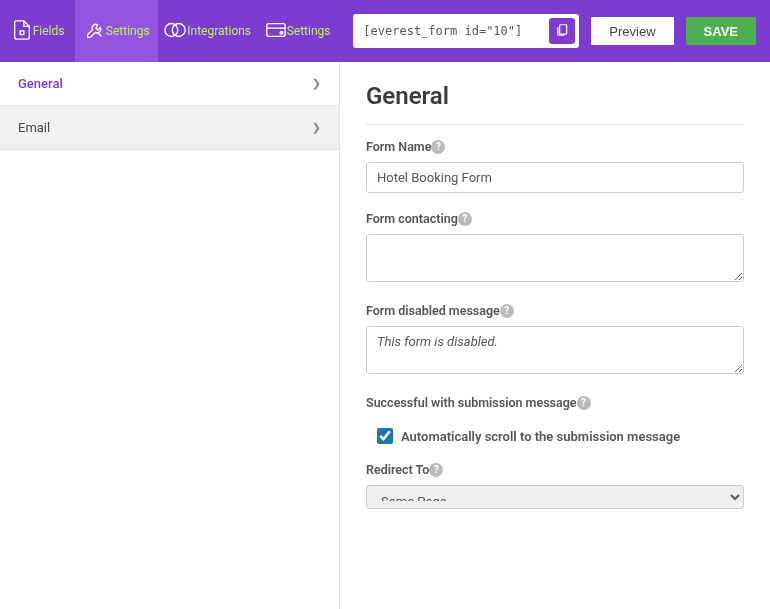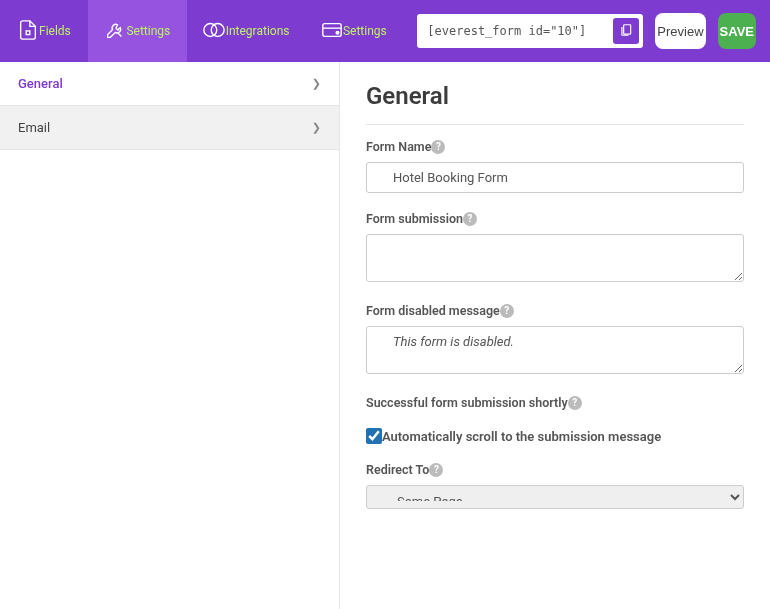--- a/index.html
+++ b/index.html
@@ -61,24 +61,24 @@
     background: #7e3bd0;
     width: 26px;
     height: 26px;
     border-radius: 3px;
     display: flex;
     align-items: center;
     justify-content: center;
     cursor: pointer;
   }
   .btn {
-    height: 36px;
+    height: 28px;
     border: none;
-    border-radius: 8px;
-    padding: 0 2px;
+    border-radius: 1px;
+    padding: 0 18px;
     font-size: 13px;
     cursor: pointer;
   }
   .btn-preview { background: #fff; color: #444; }
   .btn-save { background: #4CAF50; color: #fff; font-weight: bold; text-align: center; }
 
   .body {
     display: flex;
     height: calc(609px - 62px);
   }
@@ -137,35 +137,35 @@
     font-size: 10px;
     display: inline-flex;
     align-items: center;
     justify-content: center;
     font-weight: bold;
   }
   .text-input, .textarea, .select {
     width: 100%;
     border: 1px solid #ccc;
     border-radius: 3px;
-    padding: 7px 26px;
+    padding: 7px 10px;
     font-size: 13px;
     color: #555;
     font-family: inherit;
   }
   .textarea { resize: both; min-height: 48px; }
   .textarea.small { min-height: 48px; font-style: italic; }
   .checkbox-row {
     display: flex;
     align-items: center;
-    gap: 0;
+    gap: 8px;
     font-size: 13px;
     color: #555;
     font-weight: 600;
-    margin: 18px 0;
+    margin: 18px 11px;
   }
   .checkbox-row input[type=checkbox] {
     width: 16px; height: 16px;
     accent-color: #2271b1;
   }
   .select { height: 24px; }
   .select-wrap { position: relative; margin-top: 4px; }
 </style>
 </head>
 <body>
@@ -247,37 +247,37 @@
     <div class="field-group">
       <div class="field-label">
         <span>Form Name</span>
         <span class="help">?</span>
       </div>
       <input class="text-input" type="text" value="Hotel Booking Form" style="">
     </div>
 
     <div class="field-group">
       <div class="field-label">
-        <span>Form submission</span>
+        <span>Form contacting</span>
         <span class="help">?</span>
       </div>
       <textarea class="textarea" style=""></textarea>
     </div>
 
     <div class="field-group">
       <div class="field-label">
         <span>Form disabled message</span>
         <span class="help">?</span>
       </div>
       <textarea class="textarea small" style="">This form is disabled.</textarea>
     </div>
 
     <div class="field-group">
       <div class="field-label">
-        <span>Successful form submission shortly</span>
+        <span>Successful with submission message</span>
         <span class="help">?</span>
       </div>
     </div>
 
     <label class="checkbox-row">
       <input type="checkbox" checked="" style="">
       <span>Automatically scroll to the submission message</span>
     </label>
 
     <div class="field-group">

